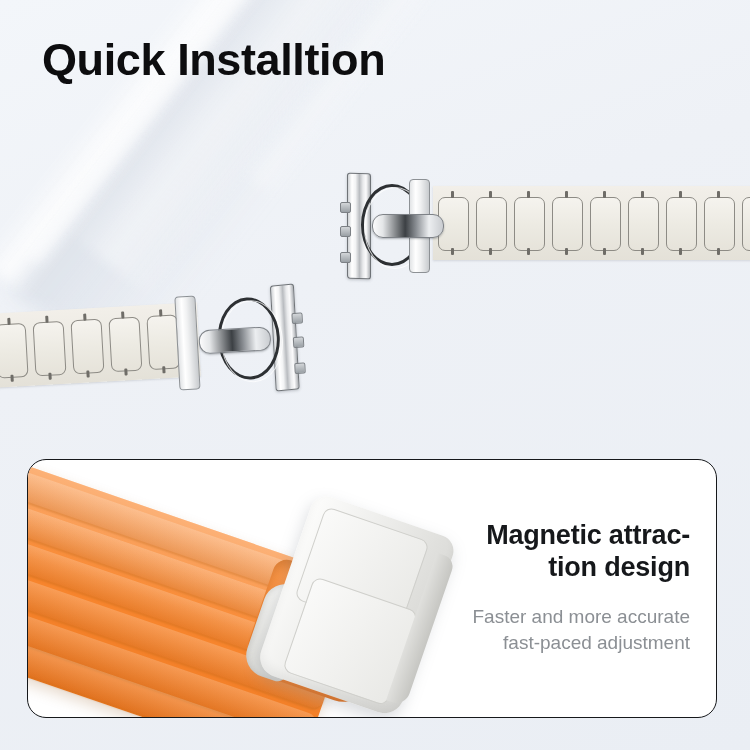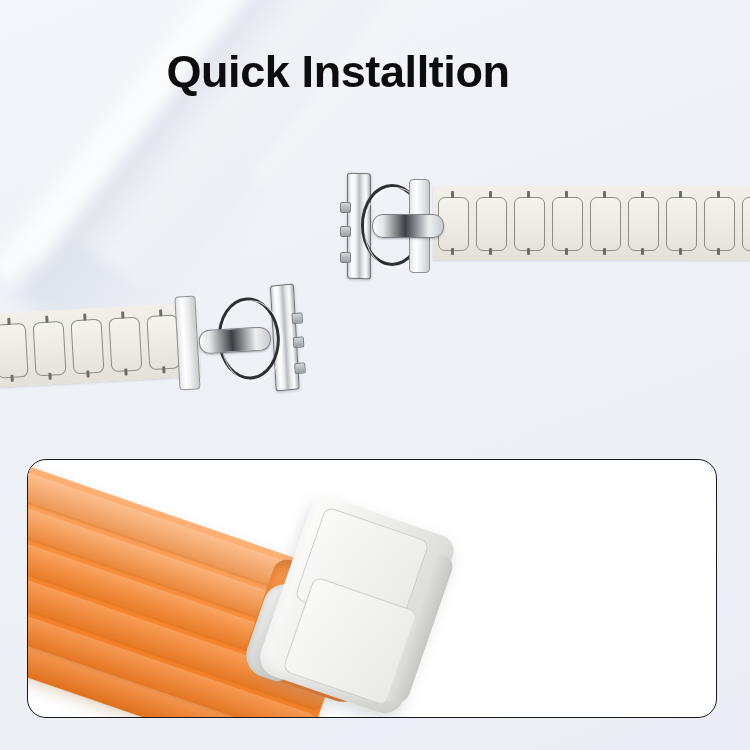--- a/index.html
+++ b/index.html
@@ -36,23 +36,22 @@
   .shade{
     position:absolute;left:330px;top:-120px;width:150px;height:520px;
     background:linear-gradient(90deg,rgba(186,196,210,.35),rgba(186,196,210,0));
     transform:rotate(38deg);transform-origin:top left;filter:blur(9px);
   }
 
   
   .header{position:absolute;left:38px;top:32px;width:600px;}
   .headline{
     font-size:45px;font-weight:bold;color:#0d0d0f;
-    letter-spacing:-.4px;line-height:1.05;margin:16px;
+    letter-spacing:-.4px;line-height:1.05;margin:4px;
     font-family:"Liberation Sans","DejaVu Sans",sans-serif;
-    text-align:center;
   }
   .subhead{
     margin:16px 0 0 1px;font-size:16px;color:#3b3f45;font-weight:400;
     letter-spacing:.1px;
   }
 
   
   .band-fig{position:absolute;}
   .fig-top{left:347px;top:168px;}
   .fig-bottom{left:-12px;top:296px;transform:rotate(-3.2deg);}
@@ -304,17 +303,27 @@
 
       <div class="buckle">
         <div class="buckle-mouth"></div>
         <div class="buckle-body">
           <div class="buckle-panel p1"></div>
           <div class="buckle-panel p2"></div>
         </div>
         <div class="buckle-edge"></div>
       </div>
 
+      <div class="card-text">
+        <h2 class="feat-title">
+          <span>Magnetic attrac-</span><br>
+          <span>tion design</span>
+        </h2>
+        <p class="feat-sub">
+          <span>Faster and more accurate</span><br>
+          <span>fast-paced adjustment</span>
+        </p>
+      </div>
 
     </div>
   </div>
 
 </div>
 
 </body></html>

